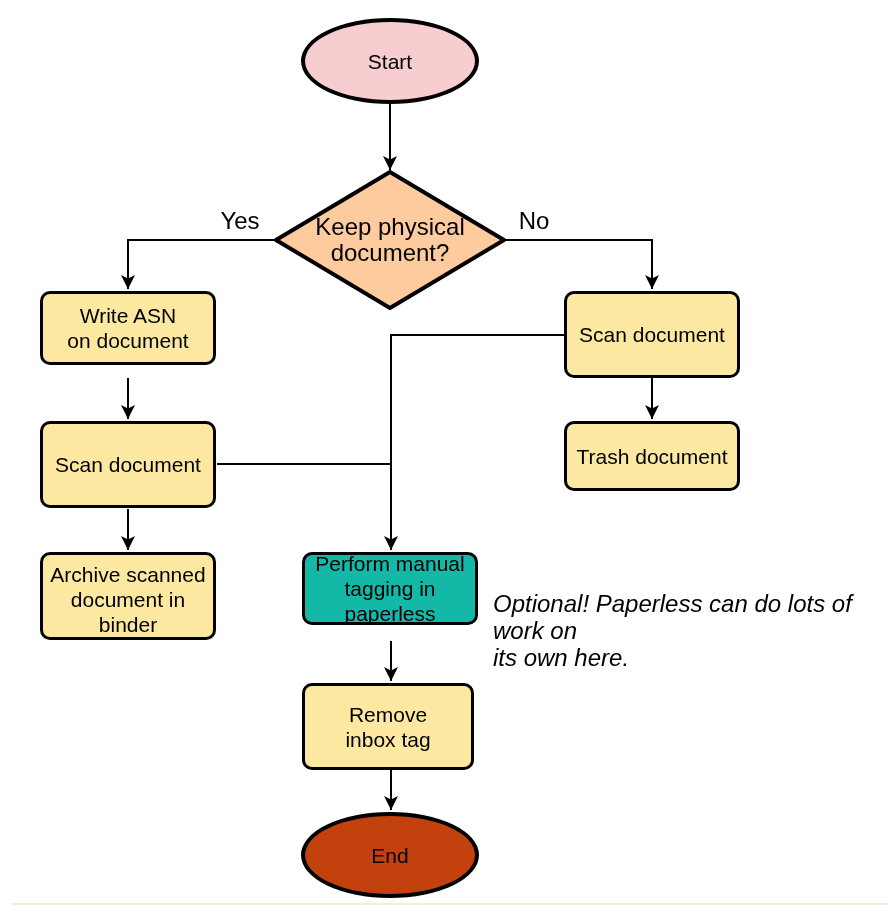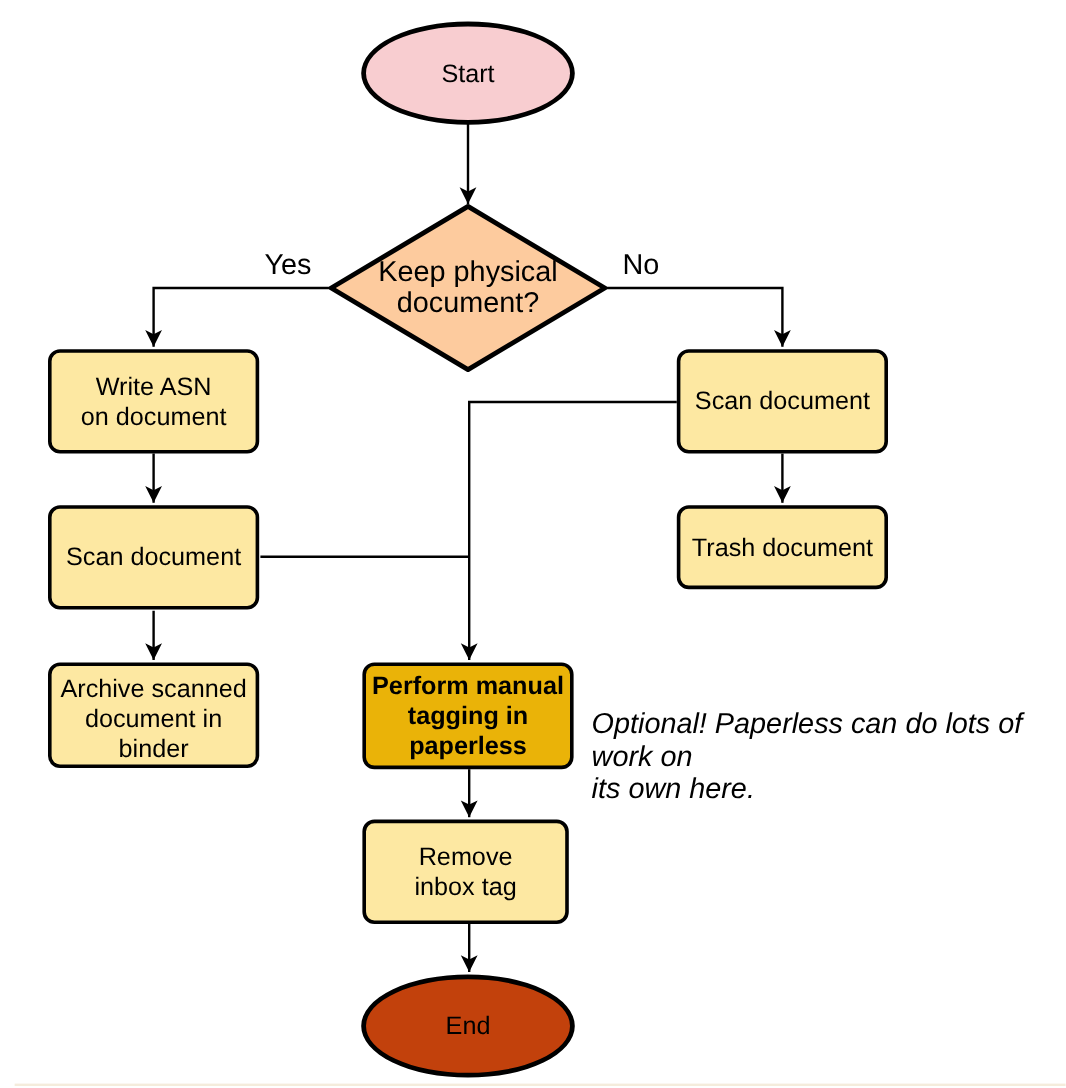--- a/index.html
+++ b/index.html
@@ -118,21 +118,21 @@
   <div class="node node-ellipse" style="left: 289px; top: 18px; width: 178px; height: 86px; background-color: rgb(248, 205, 208);">
     <span>Start</span>
   </div>
 
   <div class="diamond-label" style="left:288px; top:212px; width:180px; height:56px;">Keep physical
 document?</div>
 
   <div class="edge-label" style="left:200px; top:210px; width:56px;">Yes</div>
   <div class="edge-label" style="left:494px; top:210px; width:56px;">No</div>
 
-  <div class="node node-box" style="left: 28px; top: 291px; width: 176px; height: 87px; background-color: rgb(253, 232, 162);">
+  <div class="node node-box" style="left: 28px; top: 291px; width: 176px; height: 74px; background-color: rgb(253, 232, 162);">
     <span>Write ASN
 on document</span>
   </div>
 
   <div class="node node-box" style="left: 28px; top: 421px; width: 176px; height: 87px; background-color: rgb(253, 232, 162);">
     <span>Scan document</span>
   </div>
 
   <div class="node node-box" style="left: 28px; top: 552px; width: 176px; height: 88px; background-color: rgb(253, 232, 162); align-items: flex-end;">
     <span>Archive scanned
@@ -141,21 +141,21 @@
   </div>
 
   <div class="node node-box" style="left: 552px; top: 291px; width: 176px; height: 87px; background-color: rgb(253, 232, 162);">
     <span>Scan document</span>
   </div>
 
   <div class="node node-box" style="left: 552px; top: 421px; width: 176px; height: 70px; background-color: rgb(253, 232, 162);">
     <span>Trash document</span>
   </div>
 
-  <div class="node node-box" style="left: 290px; top: 552px; width: 176px; height: 89px; background-color: #eab308; font-weight: bold;">
+  <div class="node node-box" style="left: 290px; top: 552px; width: 176px; height: 73px; background-color: #14b8a6;">
     <span>Perform manual
 tagging in
 paperless</span>
   </div>
 
   <div class="node node-box" style="left: 290px; top: 683px; width: 172px; height: 87px; background-color: rgb(253, 232, 162);">
     <span>Remove
 inbox tag</span>
   </div>
 

